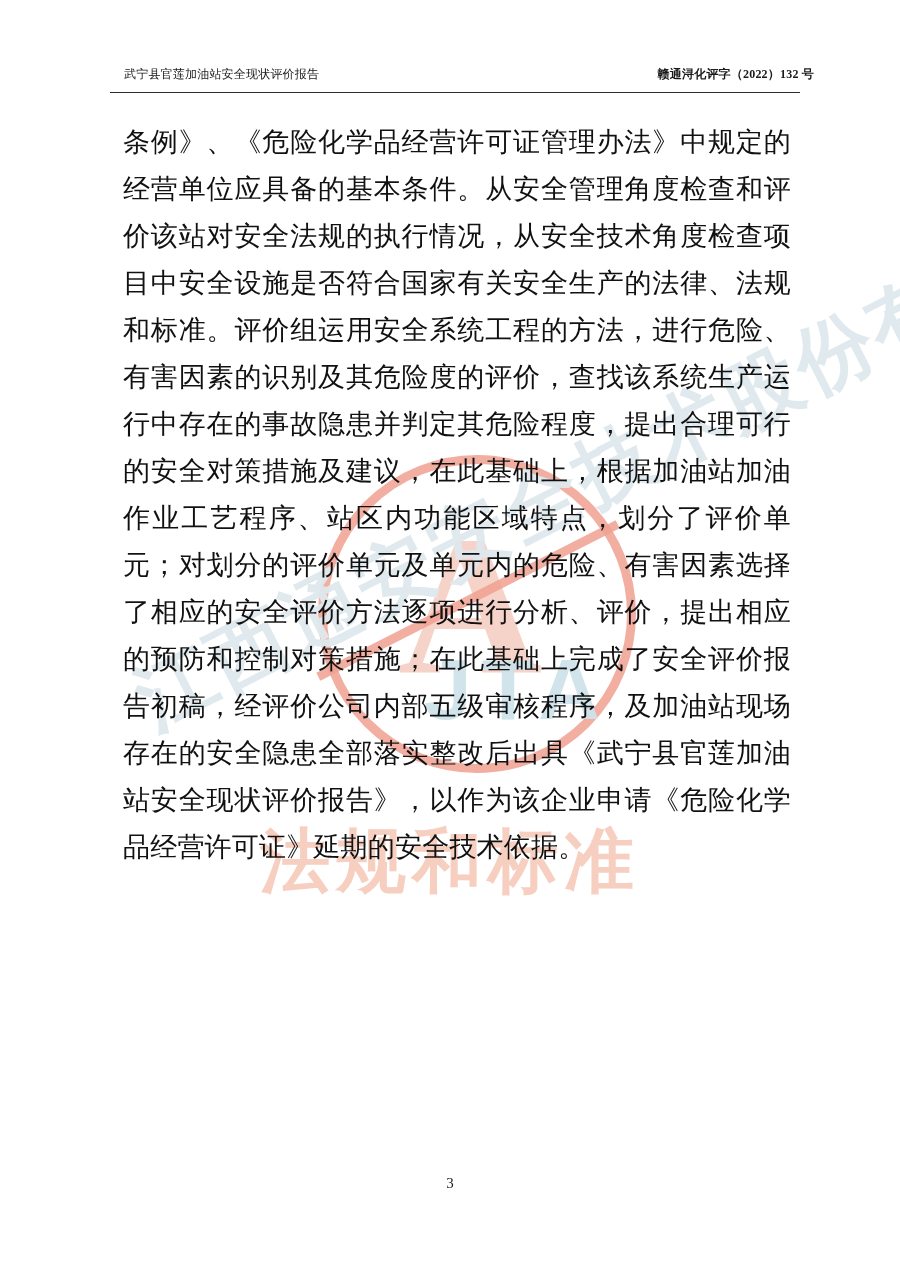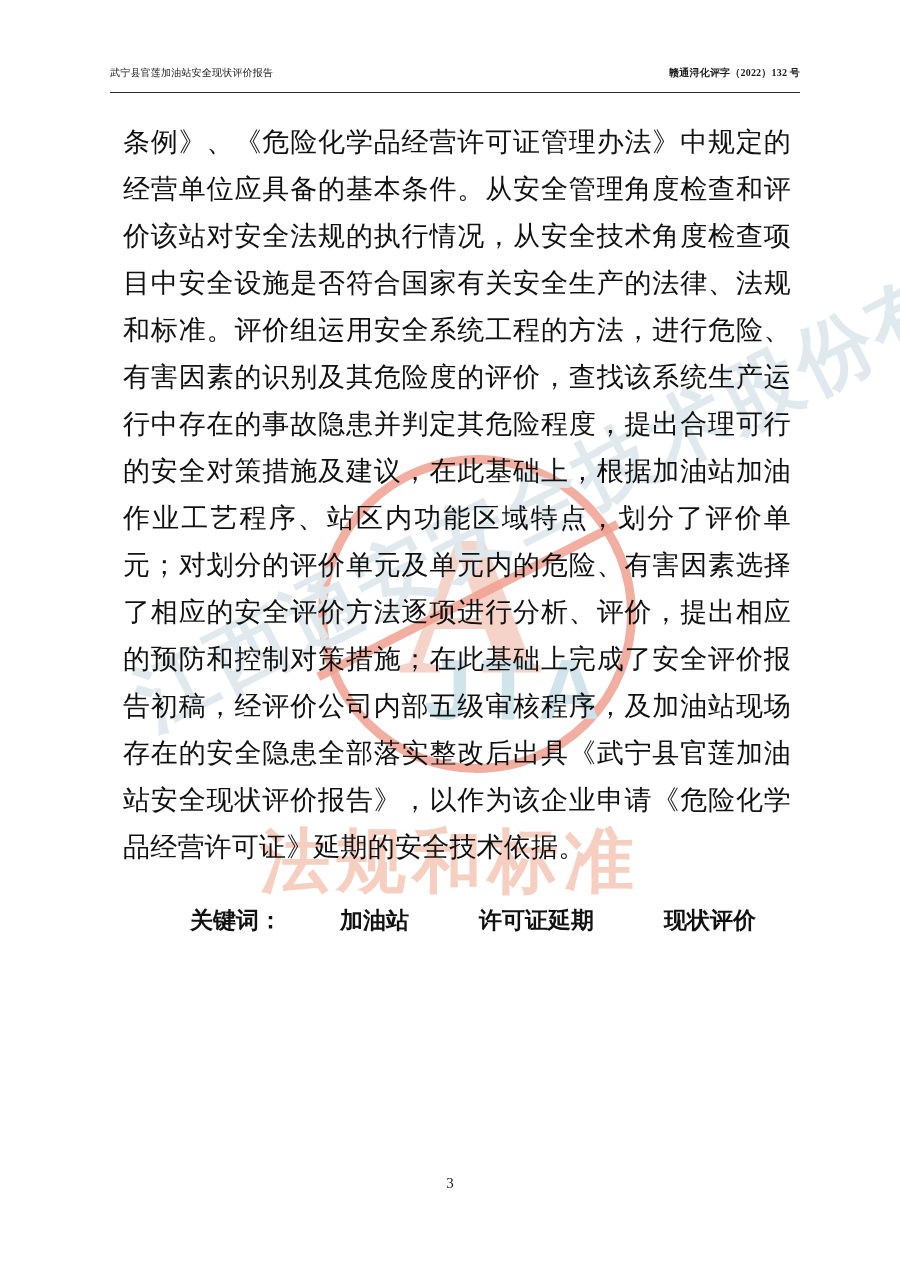--- a/index.html
+++ b/index.html
@@ -22,27 +22,27 @@
     position: absolute;
     left: 0;
     top: 0;
     width: 900px;
     height: 1272px;
   }
 
   
   .header {
     position: absolute;
-    left: 110px;
+    left: 124px;
     top: 66px;
     width: 690px;
     display: flex;
     justify-content: space-between;
     align-items: flex-end;
-    font-size: 10px;
+    font-size: 12px;
     color: #1a1a1a;
     letter-spacing: 0.2px;
   }
   .header-left {
     white-space: nowrap;
   }
   .header-right {
     white-space: nowrap;
     font-weight: 700;
   }
@@ -219,23 +219,17 @@
     <div class="header">
       <div class="header-left">武宁县官莲加油站安全现状评价报告</div>
       <div class="header-right">赣通浔化评字（2022）132 号</div>
     </div>
     <div class="header-rule"></div>
 
     <div class="content">
       <p class="para">条例》、《危险化学品经营许可证管理办法》中规定的经营单位应具备的基本条件。从安全管理角度检查和评价该站对安全法规的执行情况，从安全技术角度检查项目中安全设施是否符合国家有关安全生产的法律、法规和标准。评价组运用安全系统工程的方法，进行危险、有害因素的识别及其危险度的评价，查找该系统生产运行中存在的事故隐患并判定其危险程度，提出合理可行的安全对策措施及建议，在此基础上，根据加油站加油作业工艺程序、站区内功能区域特点，划分了评价单元；对划分的评价单元及单元内的危险、有害因素选择了相应的安全评价方法逐项进行分析、评价，提出相应的预防和控制对策措施；在此基础上完成了安全评价报告初稿，经评价公司内部五级审核程序，及加油站现场存在的安全隐患全部落实整改后出具《武宁县官莲加油站安全现状评价报告》，以作为该企业申请《危险化学品经营许可证》延期的安全技术依据。</p>
     </div>
 
-    <div class="keywords">
-      <span class="kw-label">关键词：</span>
-      <span class="kw-item">加油站</span>
-      <span class="kw-item">许可证延期</span>
-      <span class="kw-item">现状评价</span>
-    </div>
 
     <div class="page-number">3</div>
 
   </div>
 </div>
 
 </body></html>

